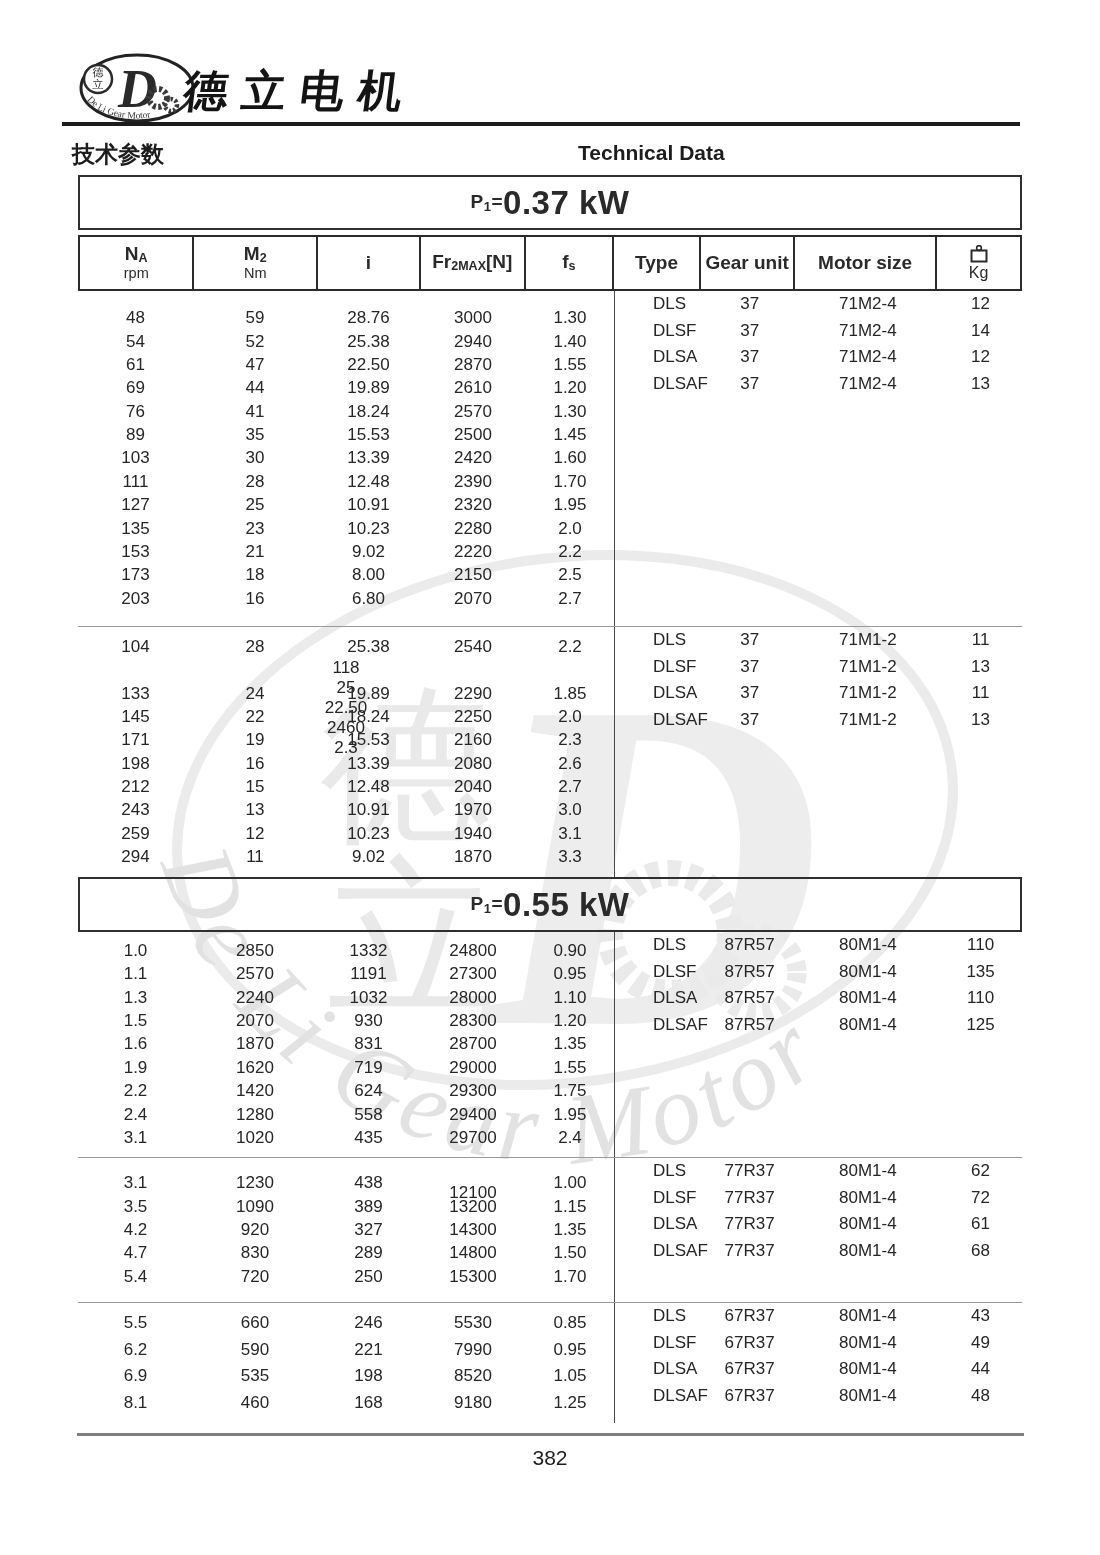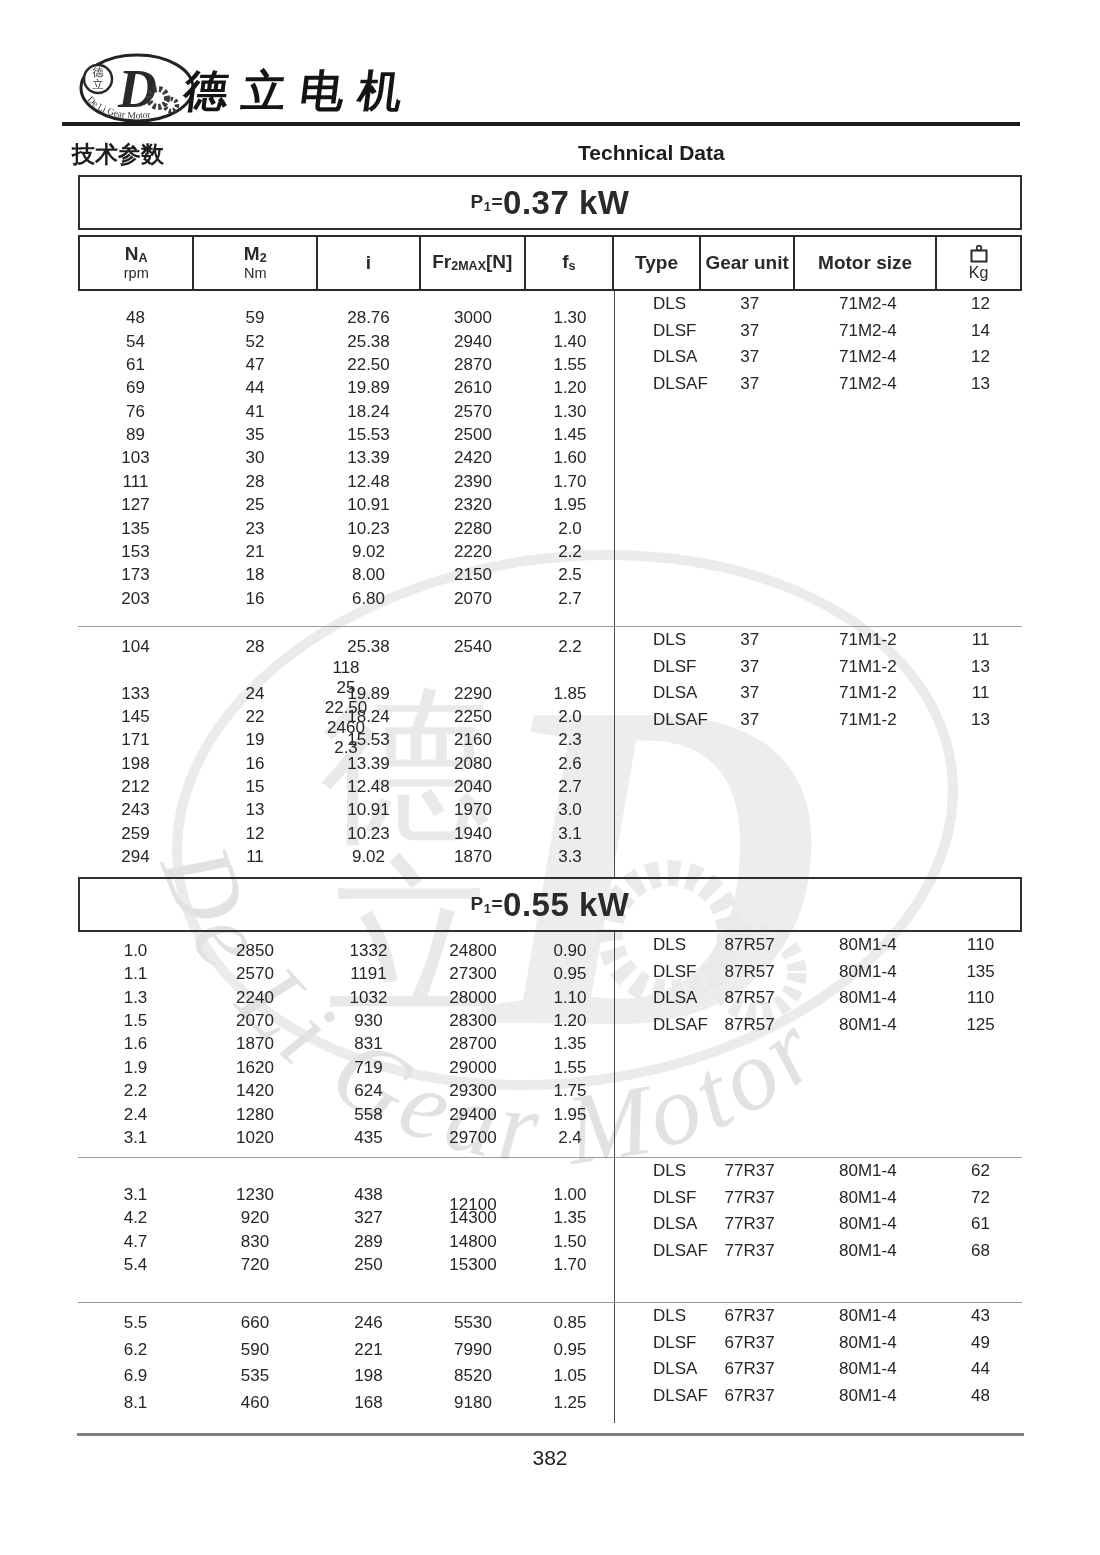--- a/index.html
+++ b/index.html
@@ -464,20 +464,27 @@
         <div class="block" style="height: 144px;">
           <div class="block-left">
             <div class="data-row" style="height: 23.4px;">
               <div class="c" style="width: 21.46%;">3.1</div>
               <div class="c" style="width: 23.13%;">1230</div>
               <div class="c" style="width: 19.22%;">438</div>
               <div class="c" style="width: 19.78%; margin-top: 20px;">12100</div>
               <div class="c" style="width: 16.41%;">1.00</div>
             </div>
             <div class="data-row" style="height: 23.4px;">
+              <div class="c" style="width: 21.46%;">3.5</div>
+              <div class="c" style="width: 23.13%;">1090</div>
+              <div class="c" style="width: 19.22%;">389</div>
+              <div class="c" style="width: 19.78%;">13200</div>
+              <div class="c" style="width: 16.41%;">1.15</div>
+            </div>
+            <div class="data-row" style="height: 23.4px;">
               <div class="c" style="width: 21.46%;">4.2</div>
               <div class="c" style="width: 23.13%;">920</div>
               <div class="c" style="width: 19.22%;">327</div>
               <div class="c" style="width: 19.78%;">14300</div>
               <div class="c" style="width: 16.41%;">1.35</div>
             </div>
             <div class="data-row" style="height: 23.4px;">
               <div class="c" style="width: 21.46%;">4.7</div>
               <div class="c" style="width: 23.13%;">830</div>
               <div class="c" style="width: 19.22%;">289</div>

